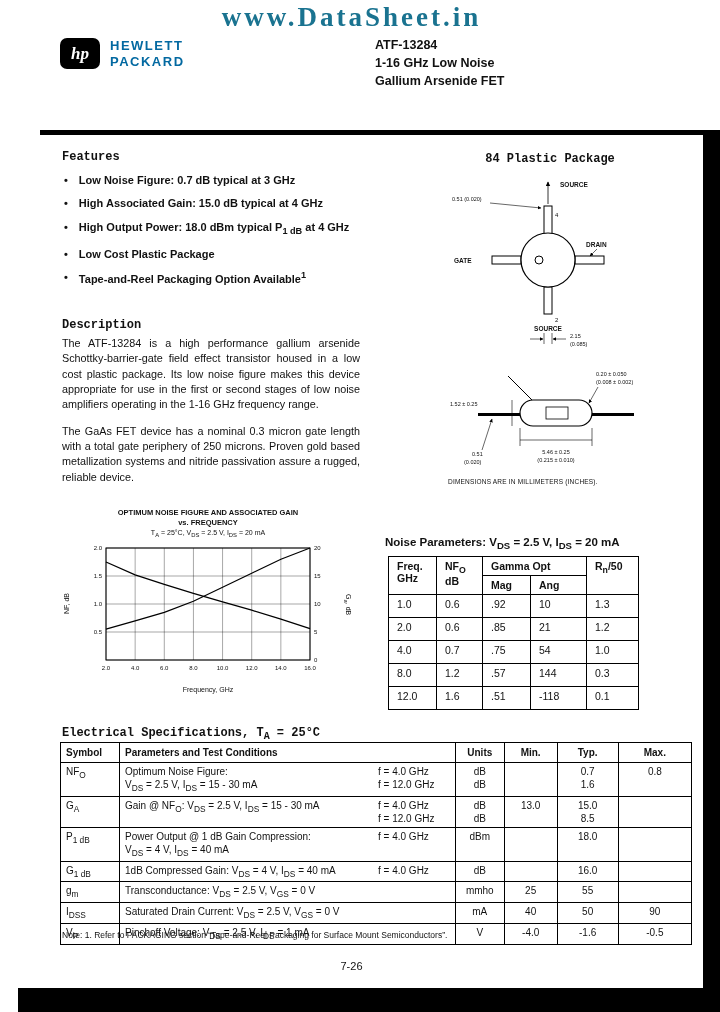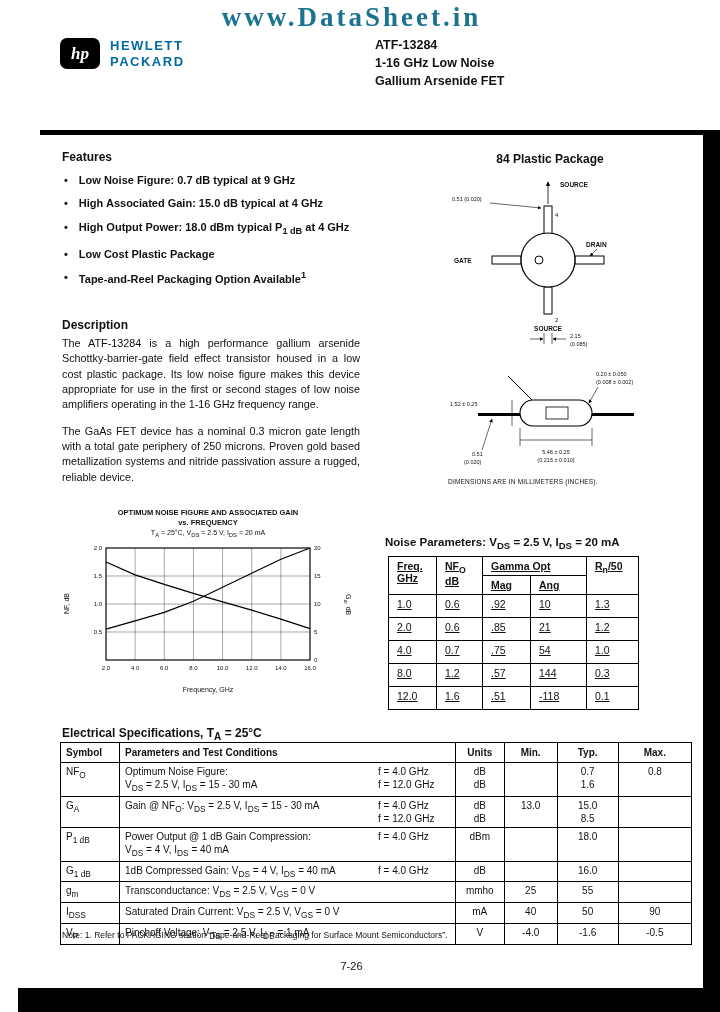--- a/index.html
+++ b/index.html
@@ -20,21 +20,21 @@
     width:40px; height:31px; background:#000; border-radius:7px;
     display:flex; align-items:center; justify-content:center;
   }
   .logo-mark span { color:#fff; font-style:italic; font-weight:bold; font-size:17px; font-family:"Liberation Serif", serif; }
   .logo-text { font-weight:bold; font-size:13px; letter-spacing:1.5px; line-height:1.2; color:#0369a1; }
   .header-title { position:absolute; left:375px; top:36px; font-weight:bold; font-size:12.5px; line-height:1.45; }
   .rule { position:absolute; left:40px; top:130px; width:664px; height:5px; background:#000; }
   .scan-right { position:absolute; right:0; top:130px; width:17px; height:882px; background:#000; }
   .scan-bottom { position:absolute; left:18px; top:988px; width:702px; height:24px; background:#000; }
   
-  .h-bold { font-weight:bold; font-size:12px; }
+  .h-bold { font-weight:bold; font-size:12px;font-family:Liberation Mono, monospace; }
   .features-heading { position:absolute; left:62px; top:150px; }
   .features-list { position:absolute; left:64px; top:173px; width:300px; list-style:none; margin:0; padding:0; }
   .features-list li { display:flex; gap:11px; margin-bottom:9px; font-weight:bold; font-size:11px; line-height:1.3; }
   .features-list .dot { flex:0 0 auto; }
   .pkg-heading { position:absolute; left:430px; top:152px; width:240px; text-align:center; }
   .pkg-top-wrap { position:absolute; left:448px; top:170px; }
   .pkg-side-wrap { position:absolute; left:448px; top:366px; }
   .dims-note { position:absolute; left:448px; top:478px; width:230px; font-size:6.5px; letter-spacing:0.2px; }
   .desc-heading { position:absolute; left:62px; top:318px; }
   .desc-body { position:absolute; left:62px; top:336px; width:298px; }
@@ -44,21 +44,21 @@
   .chart-block { position:absolute; left:52px; top:508px; width:312px; }
   .chart-title { text-align:center; font-size:7.5px; font-weight:bold; line-height:1.35; }
   .chart-subtitle { text-align:center; font-size:7px; margin-top:1px; }
   .chart-area { position:relative; width:264px; margin:3px auto 0; }
   .ylab { position:absolute; font-size:7px; white-space:nowrap; }
   .ylab.left  { left:-20px; top:58px; transform:rotate(-90deg); }
   .ylab.right { right:-18px; top:58px; transform:rotate(90deg); }
   .chart-xlabel { text-align:center; font-size:7px; margin-top:0; }
   
   .noise-title { position:absolute; left:385px; top:536px; font-weight:bold; font-size:11.5px; }
-  .ntable-wrap { position:absolute; left:388px; top:556px;text-decoration:underline; }
+  .ntable-wrap { position:absolute; left:388px; top:556px; }
   .ntable { border-collapse:collapse; font-size:10.5px; }
   .ntable th, .ntable td { border:1px solid #000; padding:3px 8px; text-align:left; vertical-align:top; }
   .ntable th { font-weight:bold; }
   .ntable td { height:16px; }
   
   .spec-title { position:absolute; left:62px; top:726px; }
   .stable-wrap { position:absolute; left:60px; top:742px; }
   .stable { border-collapse:collapse; width:632px; font-size:10px; table-layout:fixed; }
   .stable th, .stable td { border:1px solid #000; padding:2px 5px; vertical-align:top; line-height:1.3; }
   .stable th { font-weight:bold; text-align:center; padding:3px 5px; }
@@ -93,21 +93,21 @@
   </div>
 
   <div class="rule"></div>
   <div class="scan-right"></div>
   <div class="scan-bottom"></div>
 
   <div class="h-bold features-heading">Features</div>
   <ul class="features-list">
     <li>
         <span class="dot">•</span>
-        <span>Low Noise Figure:  0.7 dB typical at 9 GHz</span>
+        <span>Low Noise Figure:  0.7 dB typical at 3 GHz</span>
       </li>
     <li>
         <span class="dot">•</span>
         <span>High Associated Gain: 15.0 dB typical at 4 GHz</span>
       </li>
     <li>
         <span class="dot">•</span>
         <span>High Output Power: 18.0 dBm typical P<sub>1 dB</sub> at 4 GHz</span>
       </li>
     <li>

